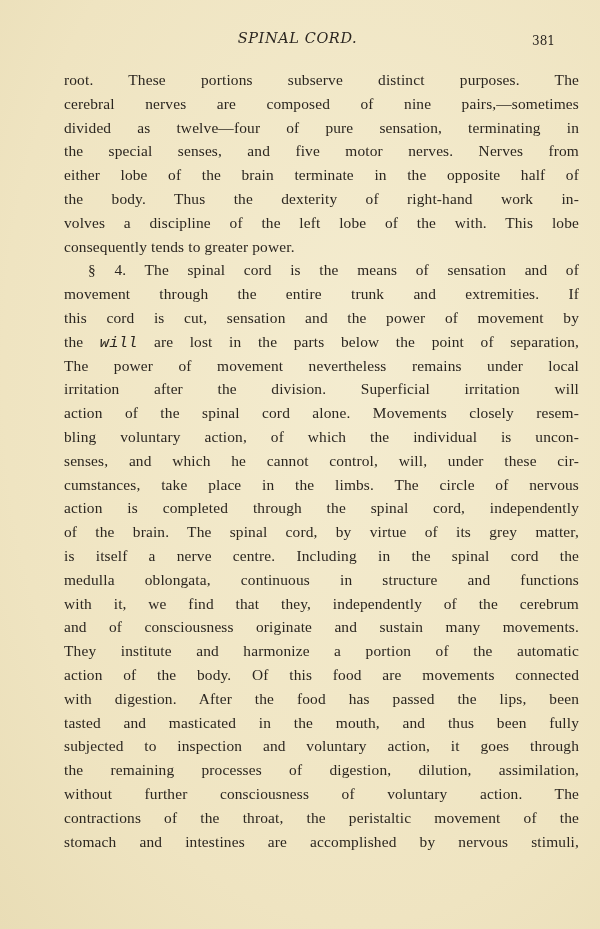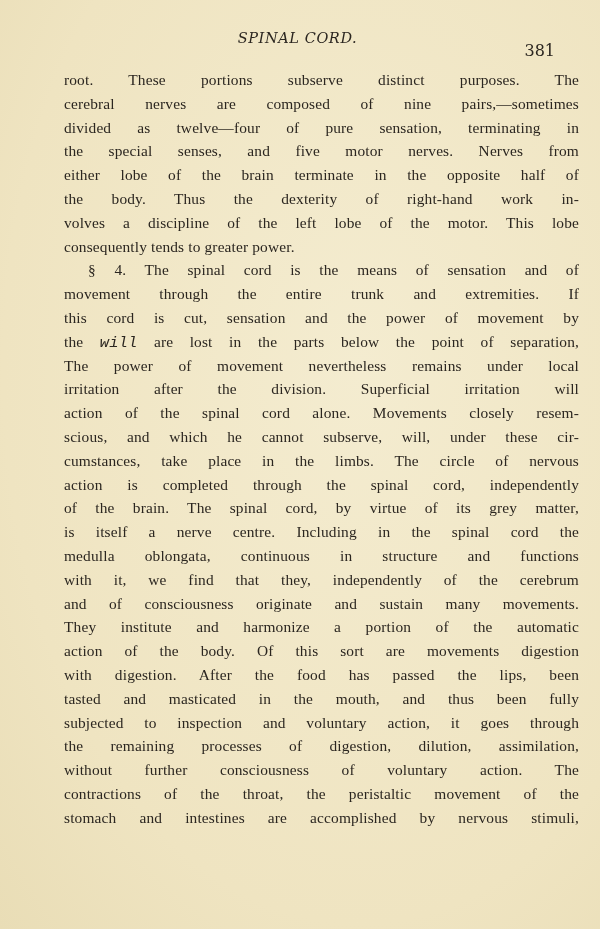--- a/index.html
+++ b/index.html
@@ -35,22 +35,22 @@
       width: 515px;
       text-align: center;
       font-style: italic;
       font-size: 14.5px;
       letter-spacing: 0.6px;
       top: 1px;
     }
     .page-number {
       position: absolute;
       right: 0;
-      top: 12px;
-      font-size: 16px;
+      top: 5px;
+      font-size: 12px;
     }
     .body-text {
       position: absolute;
       top: 68px;
       left: 0;
       width: 515px;
       margin-left: 24px;
     }
     .line {
       display: block;
@@ -85,40 +85,41 @@
   </div>
 
   <div class="body-text">
 
     <span class="line">root. These portions subserve distinct purposes. The</span>
     <span class="line">cerebral nerves are composed of nine pairs,—sometimes</span>
     <span class="line">divided as twelve—four of pure sensation, terminating in</span>
     <span class="line">the special senses, and five motor nerves. Nerves from</span>
     <span class="line">either lobe of the brain terminate in the opposite half of</span>
     <span class="line">the body. Thus the dexterity of right-hand work in-</span>
-    <span class="line">volves a discipline of the left lobe of the motor. This lobe</span>
+    <span class="line">volves a discipline of the left lobe of the with. This lobe</span>
     <span class="line last">consequently tends to greater power.</span>
 
     <span class="line indent">§ 4. The spinal cord is the means of sensation and of</span>
     <span class="line">movement through the entire trunk and extremities. If</span>
     <span class="line">this cord is cut, sensation and the power of movement by</span>
     <span class="line"><span>the </span><em>will</em><span> are lost in the parts below the point of separation,</span></span>
     <span class="line">The power of movement nevertheless remains under local</span>
     <span class="line">irritation after the division. Superficial irritation will</span>
     <span class="line">action of the spinal cord alone. Movements closely resem-</span>
-    <span class="line">scious, and which he cannot subserve, will, under these cir-</span>
+    <span class="line">bling voluntary action, of which the individual is uncon-</span>
+    <span class="line">senses, and which he cannot control, will, under these cir-</span>
     <span class="line">cumstances, take place in the limbs. The circle of nervous</span>
     <span class="line">action is completed through the spinal cord, independently</span>
     <span class="line">of the brain. The spinal cord, by virtue of its grey matter,</span>
     <span class="line">is itself a nerve centre. Including in the spinal cord the</span>
     <span class="line">medulla oblongata, continuous in structure and functions</span>
     <span class="line">with it, we find that they, independently of the cerebrum</span>
     <span class="line">and of consciousness originate and sustain many movements.</span>
     <span class="line">They institute and harmonize a portion of the automatic</span>
-    <span class="line">action of the body. Of this sort are movements digestion</span>
+    <span class="line">action of the body. Of this food are movements connected</span>
     <span class="line">with digestion. After the food has passed the lips, been</span>
     <span class="line">tasted and masticated in the mouth, and thus been fully</span>
     <span class="line">subjected to inspection and voluntary action, it goes through</span>
     <span class="line">the remaining processes of digestion, dilution, assimilation,</span>
     <span class="line">without further consciousness of voluntary action. The</span>
     <span class="line">contractions of the throat, the peristaltic movement of the</span>
     <span class="line">stomach and intestines are accomplished by nervous stimuli,</span>
   </div>
 </div>
 

